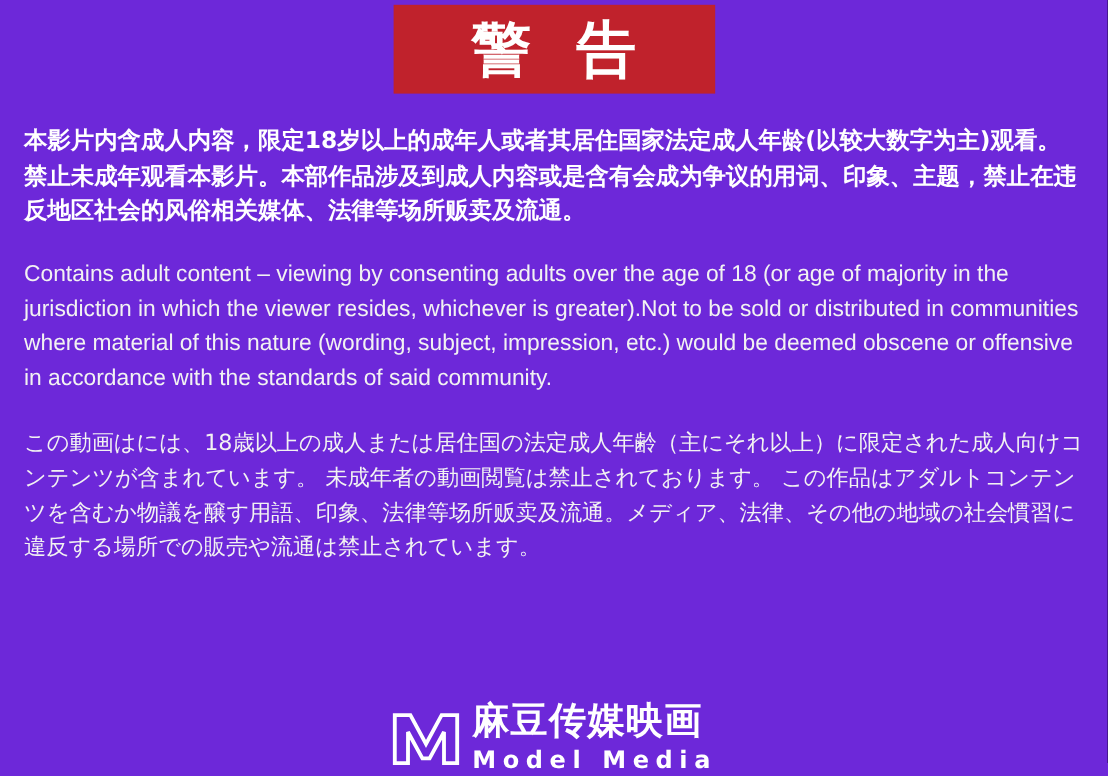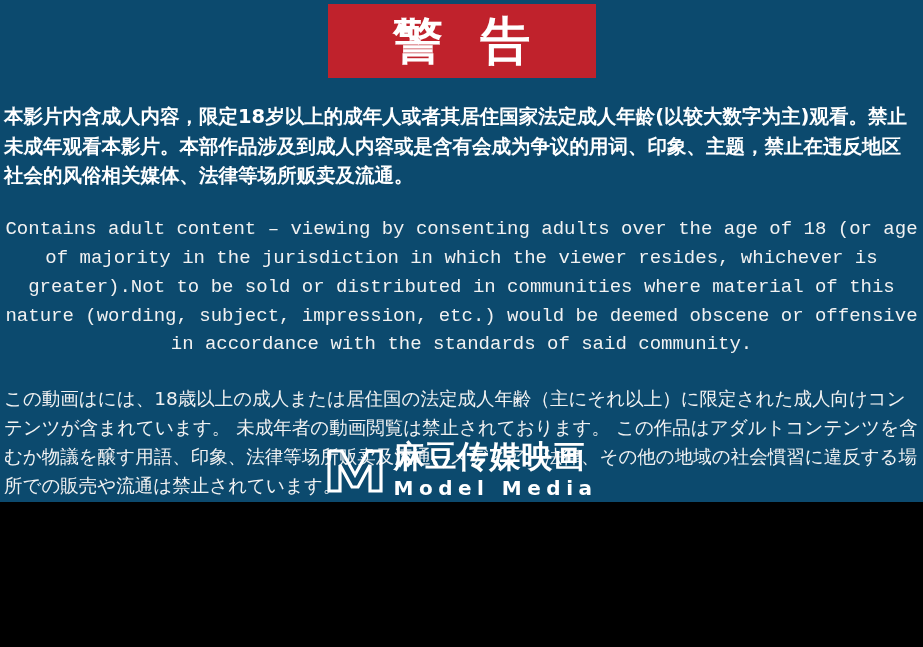--- a/index.html
+++ b/index.html
@@ -10,22 +10,22 @@
   body {
     width: 923px;
     height: 647px;
     overflow: hidden;
     font-family: "Liberation Sans", sans-serif;
     color: #ffffff;
   }
   .page {
     position: relative;
     width: 923px;
-    height: 502px;
-    background: #0c4a6e;
+    height: 647px;
+    background: #6d28d9;
   }
 
   
   .banner-wrap {
     display: flex;
     justify-content: center;
     align-items: flex-start;
     padding-top: 4px;
   }
   .banner {
@@ -42,43 +42,42 @@
     font-family: "DejaVu Sans", sans-serif;
     font-size: 50px;
     font-weight: bold;
     letter-spacing: 10px;
     text-indent: 10px;
     line-height: 1;
   }
 
   
   .content {
-    padding: 0 4px;
+    padding: 0 20px;
     box-sizing: border-box;
   }
   .block {
     margin: 0;
   }
   .block.zh {
     font-family: "DejaVu Sans", sans-serif;
     font-size: 19.5px;
     font-weight: bold;
     line-height: 1.52;
     letter-spacing: 0px;
     margin-top: 24px;
     color: #ffffff;
   }
   .block.en {
-    font-family: Liberation Mono, monospace;
+    font-family: Liberation Sans, sans-serif;
     font-size: 19px;
     font-weight: normal;
     line-height: 1.52;
     margin-top: 24px;
     color: #f2f2f2;
-    text-align: center;
   }
   .block.ja {
     font-family: "DejaVu Sans", sans-serif;
     font-size: 18.5px;
     font-weight: normal;
     line-height: 1.56;
     margin-top: 26px;
     color: #f2f2f2;
   }
 

